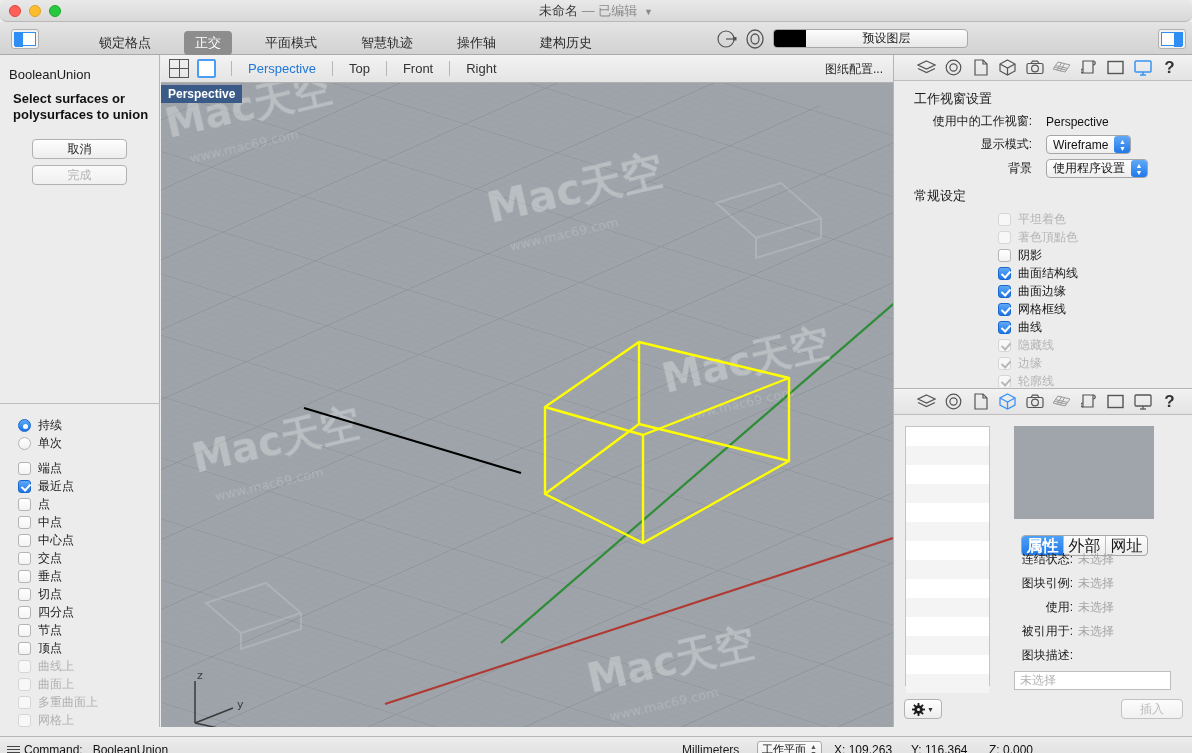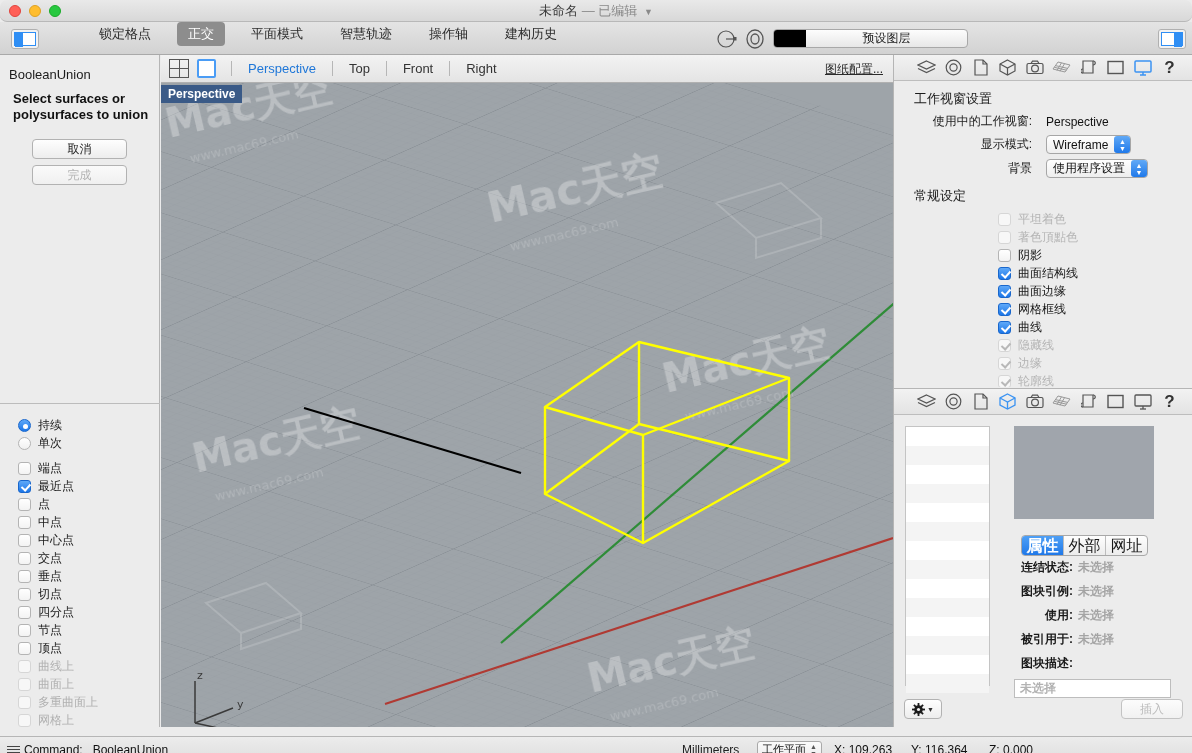--- a/index.html
+++ b/index.html
@@ -48,21 +48,21 @@
     position: absolute; left: 2px; top: 2px; width: 22px; height: 14px;
     border: 1px solid #2f8ef4; background: #fff;
   }
   .panel-toggle .pt-fill {
     position: absolute; left: 0; top: 0; width: 8px; height: 14px; background: #2f8ef4;
   }
   .panel-toggle.left { left: 11px; }
   .panel-toggle.right { left: 1158px; }
   .panel-toggle.right .pt-fill { left: auto; right: 0; }
 
-  .tb-items { position: absolute; left: 88px; top: 0; height: 33px; display: flex; align-items: flex-start; gap: 5px; }
+  .tb-items { position: absolute; left: 88px; top: 0; height: 33px; display: flex; align-items: flex-end; gap: 12px; }
   .tb-item {
     font-size: 13px; color: #2b2b2b; padding: 3px 11px; margin-right: 10px;
     border-radius: 4px; cursor: pointer; white-space: nowrap;
   }
   .tb-item.active { background: #8d8d8d; color: #fff; }
 
   .tb-right { position: absolute; left: 715px; top: 0; height: 33px; display: flex; align-items: center; gap: 7px; }
   .circ-icon { width: 22px; height: 22px; cursor: pointer; }
   .layer-widget {
     width: 195px; height: 19px; border: 1px solid #a8a8a8; border-radius: 4px;
@@ -129,21 +129,21 @@
   .vp-layouticon { width: 22px; height: 20px; margin-left: 8px; cursor: pointer; position: relative; }
   .vp-lay-grid { width: 20px; height: 19px; border: 1px solid #555; position: relative; }
   .vp-lay-grid::before { content:''; position:absolute; left:50%; top:0; width:1px; height:100%; background:#555; }
   .vp-lay-grid::after { content:''; position:absolute; top:50%; left:0; height:1px; width:100%; background:#555; }
   .vp-single { width: 22px; height: 20px; margin-left: 6px; cursor: pointer; }
   .vp-single-in { width: 19px; height: 19px; border: 2px solid #4a9cf5; border-radius: 2px; background: #fff; }
   .vp-sep { width: 1px; height: 15px; background: #b6b6b6; margin: 0 12px; }
   .vp-tab { font-size: 13px; color: #333; cursor: pointer; padding: 0 4px; white-space: nowrap; }
   .vp-tab.active { color: #1f77d8; }
   .vp-config {
-    position: absolute; right: 10px; top: 6px; font-size: 12px; color: #2b2b2b; cursor: pointer; text-decoration: underline;
+    position: absolute; right: 10px; top: 6px; font-size: 12px; color: #2b2b2b; cursor: pointer;
   }
 
   .viewport {
     position: absolute; left: 161px; top: 83px; width: 732px; height: 644px;
     overflow: hidden; background: #9ea4a9;
   }
   .vp-label {
     position: absolute; left: 0; top: 2px; background: #3a5a87; color: #fff;
     font-size: 12px; font-weight: bold; padding: 2px 7px; z-index: 6;
   }
@@ -203,21 +203,21 @@
     background: linear-gradient(180deg,#fefefe 0%,#ececec 100%);
   }
   .lrp-tab {
     flex: 1; text-align: center; line-height: 19px; font-size: 16px; color: #1b1b1b;
     border-right: 1px solid #bdbdbd; cursor: pointer;
   }
   .lrp-tab:last-child { border-right: none; }
   .lrp-tab.active {
     background: linear-gradient(180deg,#4fa0f6 0%,#1f78e8 100%); color: #fff; font-weight: 600;
   }
-  .lrp-fields { position: absolute; left: 106px; top: 144px; width: 185px; font-weight: bold; }
+  .lrp-fields { position: absolute; left: 106px; top: 136px; width: 185px; }
   .f-row { display: flex; align-items: center; margin-bottom: 7px; }
   .f-lbl { width: 78px; text-align: right; font-size: 12px; color: #1a1a1a; padding-right: 5px; }
   .f-val { font-size: 12px; color: #a4a4a4; }
   .f-input {
     margin-left: 14px; width: 157px; height: 19px; border: 1px solid #bdbdbd; background: #fff;
     font-size: 12px; color: #b2b2b2; line-height: 17px; padding-left: 5px; cursor: text;
   }
   .lrp-footer { position: absolute; left: 0; bottom: 6px; width: 299px; height: 22px; }
   .gear-btn {
     position: absolute; left: 10px; top: 0; width: 38px; height: 20px;

